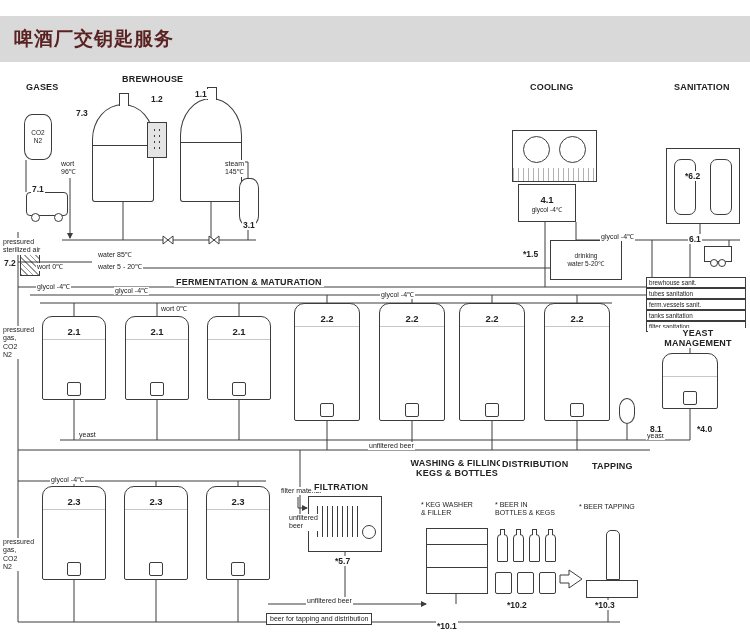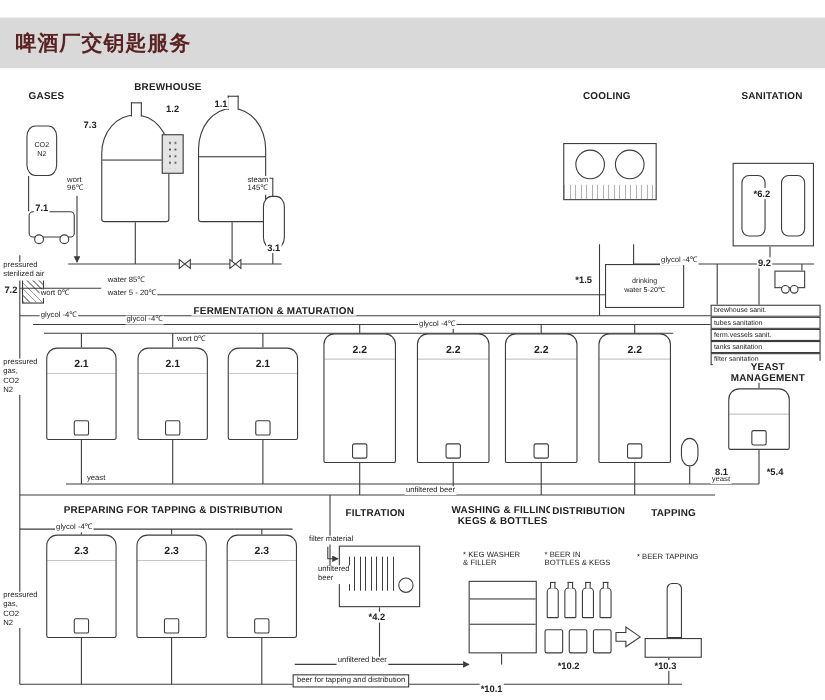--- a/index.html
+++ b/index.html
@@ -157,20 +157,24 @@
       <span class="eq-text">CO2
 N2</span>
     </div>
     <div class="eq eq-comp" style="left: 26px; top: 130px; width: 42px; height: 24px;"></div>
     <div class="eq eq-hx" style="left: 20px; top: 186px; width: 20px; height: 28px;"></div>
     <div class="eq eq-kettle" style="left: 92px; top: 42px; width: 62px; height: 98px;"></div>
     <div class="eq eq-kettle" style="left: 180px; top: 36px; width: 62px; height: 104px;"></div>
     <div class="eq eq-panel" style="left: 147px; top: 60px; width: 20px; height: 36px;"></div>
     <div class="eq eq-cyl" style="left: 239px; top: 116px; width: 20px; height: 48px;"></div>
     <div class="eq eq-cooler" style="left: 512px; top: 68px; width: 85px; height: 52px;"></div>
+    <div class="eq eq-box has-label" style="left: 518px; top: 122px; width: 58px; height: 38px;">
+      <span class="tank-num">4.1</span>
+      <span class="eq-text">glycol -4℃</span>
+    </div>
     <div class="eq eq-box" style="left: 550px; top: 178px; width: 72px; height: 40px;">
       <span class="eq-text">drinking
 water 5-20℃</span>
     </div>
     <div class="eq eq-cip" style="left: 666px; top: 86px; width: 74px; height: 76px;"></div>
     <div class="eq eq-cart" style="left: 704px; top: 184px; width: 28px; height: 16px;"></div>
     <div class="eq eq-tank has-label" style="left: 42px; top: 254px; width: 64px; height: 84px;">
       <span class="tank-num">2.1</span>
     </div>
     <div class="eq eq-tank has-label" style="left: 125px; top: 254px; width: 64px; height: 84px;">
@@ -216,22 +220,21 @@
       <div class="keg" style="left: 46px;"></div>
     </div>
     <div class="eq eq-tap" style="left: 586px; top: 466px; width: 52px; height: 70px;"></div>
     <div class="hdr" style="left: 24px; top: 20px;">GASES</div>
     <div class="hdr" style="left: 120px; top: 12px;">BREWHOUSE</div>
     <div class="hdr" style="left: 528px; top: 20px;">COOLING</div>
     <div class="hdr" style="left: 672px; top: 20px;">SANITATION</div>
     <div class="hdr" style="left: 174px; top: 215px;">FERMENTATION &amp; MATURATION</div>
     <div class="hdr center" style="left: 648px; top: 266px; width: 96px;">YEAST
 MANAGEMENT</div>
-    <div class="hdr" style="left: 56px; top: 396px;">PREPARING FOR TAPPING &amp; DISTRIBUTION</div>
-    <div class="hdr" style="left: 312px; top: 399px;">FILTRATION</div>
+    <div class="hdr" style="left: 312px; top: 420px;">FILTRATION</div>
     <div class="hdr center" style="left: 402px; top: 396px; width: 106px;">WASHING &amp; FILLING
 KEGS &amp; BOTTLES</div>
     <div class="hdr" style="left: 500px; top: 397px;">DISTRIBUTION</div>
     <div class="hdr" style="left: 590px; top: 399px;">TAPPING</div>
     <div class="lbl" style="left: 60px; top: 98px;">wort
 96℃</div>
     <div class="lbl" style="left: 224px; top: 98px;">steam
 145℃</div>
     <div class="lbl" style="left: 2px; top: 176px;">pressured
 sterilized air</div>
@@ -266,24 +269,24 @@
     <div class="lbl" style="left: 578px; top: 441px;">* BEER TAPPING</div>
     <div class="lbl boxed" style="left: 266px; top: 551px;">beer for tapping and distribution</div>
     <div class="num" style="left: 31px; top: 46px; margin-left: 44px;">7.3</div>
     <div class="num" style="left: 31px; top: 122px;">7.1</div>
     <div class="num" style="left: 3px; top: 196px;">7.2</div>
     <div class="num" style="left: 106px; top: 32px; margin-left: 44px;">1.2</div>
     <div class="num" style="left: 194px; top: 27px;">1.1</div>
     <div class="num" style="left: 242px; top: 158px;">3.1</div>
     <div class="num" style="left: 522px; top: 187px;">*1.5</div>
     <div class="num" style="left: 684px; top: 77px; margin-top: 32px;">*6.2</div>
-    <div class="num" style="left: 688px; top: 172px;">9.2</div>
+    <div class="num" style="left: 688px; top: 172px;">6.1</div>
     <div class="num" style="left: 649px; top: 362px;">8.1</div>
-    <div class="num" style="left: 696px; top: 362px;">*5.4</div>
-    <div class="num" style="left: 334px; top: 494px;">*4.2</div>
+    <div class="num" style="left: 696px; top: 362px;">*4.0</div>
+    <div class="num" style="left: 334px; top: 494px;">*5.7</div>
     <div class="num" style="left: 436px; top: 538px; margin-top: 21px;">*10.1</div>
     <div class="num" style="left: 506px; top: 538px;">*10.2</div>
     <div class="num" style="left: 594px; top: 538px;">*10.3</div>
     <div class="san-row" style="left: 646px; top: 215px; width: 100px; height: 11px;">brewhouse sanit.</div>
     <div class="san-row" style="left: 646px; top: 226px; width: 100px; height: 11px;">tubes sanitation</div>
     <div class="san-row" style="left: 646px; top: 237px; width: 100px; height: 11px;">ferm.vessels sanit.</div>
     <div class="san-row" style="left: 646px; top: 248px; width: 100px; height: 11px;">tanks sanitation</div>
     <div class="san-row" style="left: 646px; top: 259px; width: 100px; height: 11px;">filter sanitation</div>
   </div>
 

